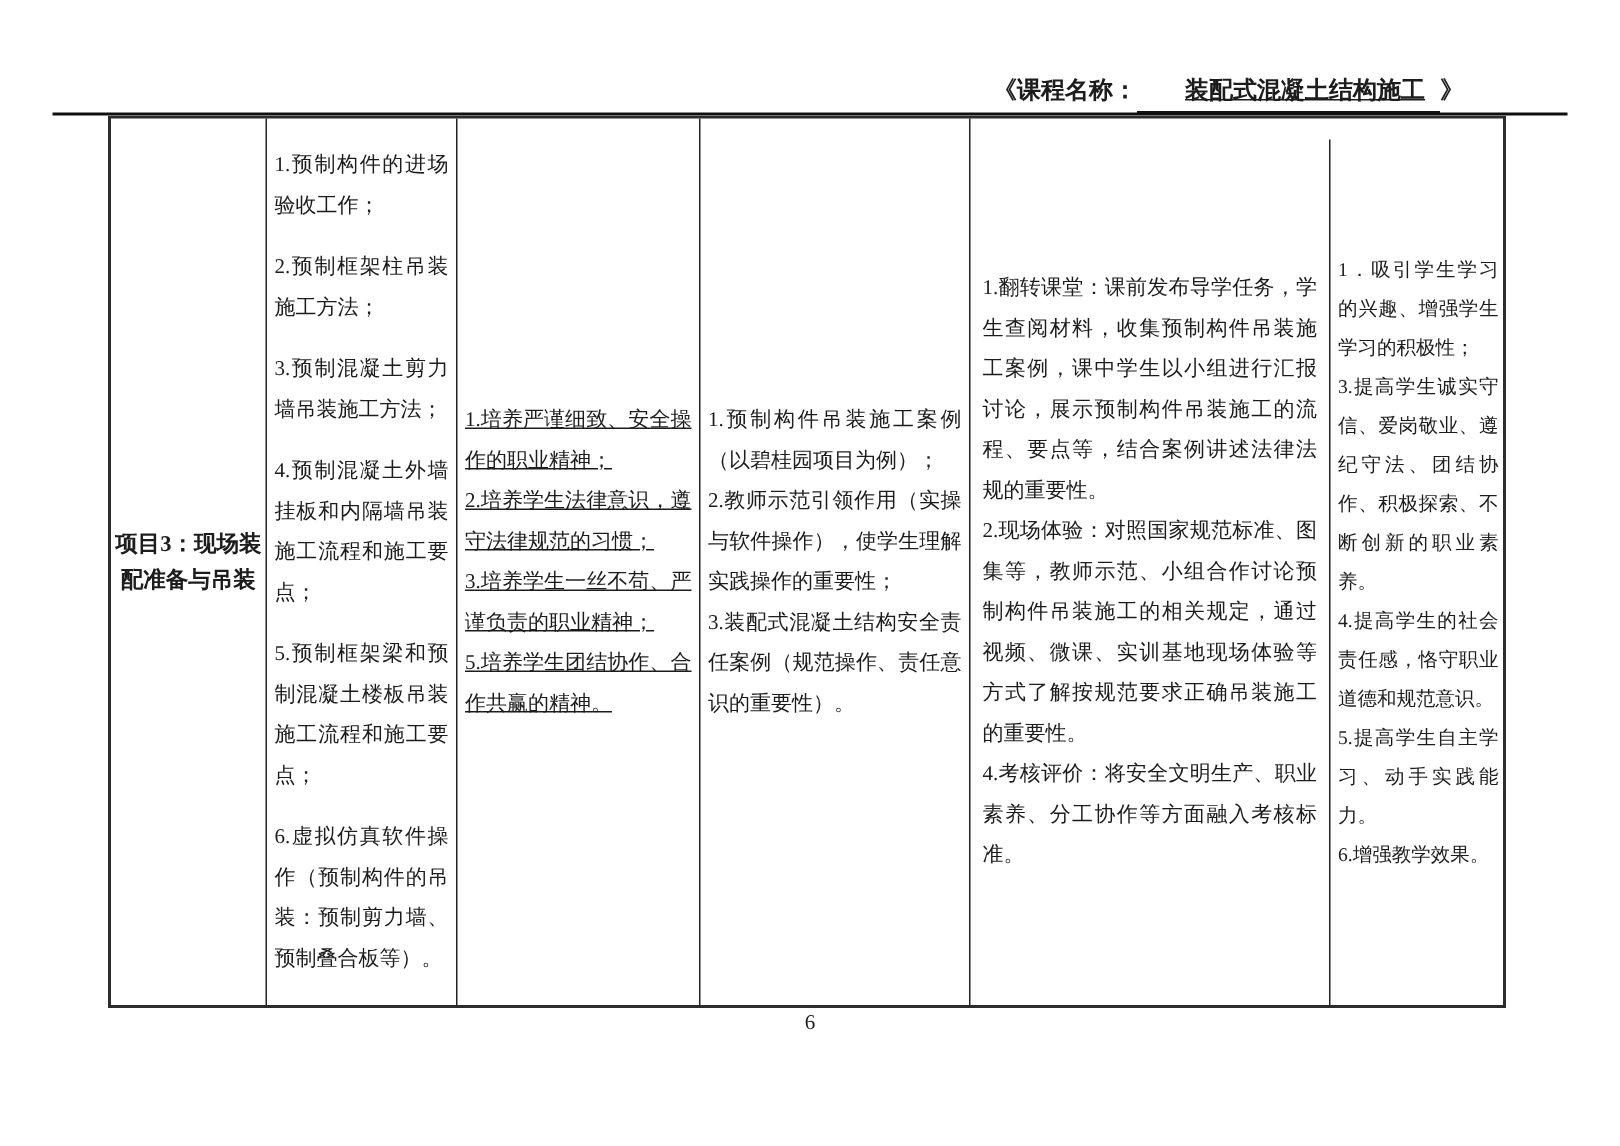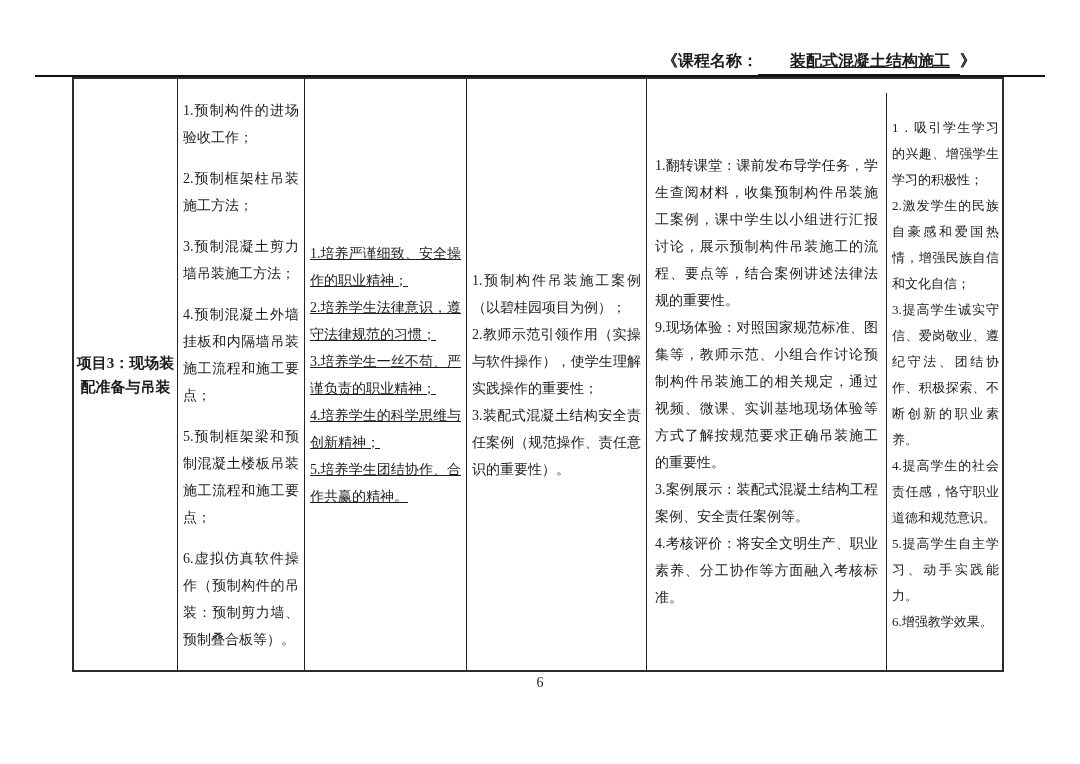--- a/index.html
+++ b/index.html
@@ -108,40 +108,37 @@
       <p>3.预制混凝土剪力墙吊装施工方法；</p>
       <p>4.预制混凝土外墙挂板和内隔墙吊装施工流程和施工要点；</p>
       <p>5.预制框架梁和预制混凝土楼板吊装施工流程和施工要点；</p>
       <p>6.虚拟仿真软件操作（预制构件的吊装：预制剪力墙、预制叠合板等）。</p>
     </div>
   <div class="cell c3">
 
   <p>1.培养严谨细致、安全操作的职业精神；</p>
       <p>2.培养学生法律意识，遵守法律规范的习惯；</p>
       <p>3.培养学生一丝不苟、严谨负责的职业精神；</p>
-      <p>4.培养学生的科学思维与创新精神；</p>
       <p>5.培养学生团结协作、合作共赢的精神。</p>
     </div>
   <div class="cell c4">
 
   <p>1.预制构件吊装施工案例（以碧桂园项目为例）；</p>
       <p>2.教师示范引领作用（实操与软件操作），使学生理解实践操作的重要性；</p>
       <p>3.装配式混凝土结构安全责任案例（规范操作、责任意识的重要性）。</p>
     </div>
   <div class="cell c5">
 
   <p>1.翻转课堂：课前发布导学任务，学生查阅材料，收集预制构件吊装施工案例，课中学生以小组进行汇报讨论，展示预制构件吊装施工的流程、要点等，结合案例讲述法律法规的重要性。</p>
-      <p>9.现场体验：对照国家规范标准、图集等，教师示范、小组合作讨论预制构件吊装施工的相关规定，通过视频、微课、实训基地现场体验等方式了解按规范要求正确吊装施工的重要性。</p>
-      <p>3.案例展示：装配式混凝土结构工程案例、安全责任案例等。</p>
+      <p>2.现场体验：对照国家规范标准、图集等，教师示范、小组合作讨论预制构件吊装施工的相关规定，通过视频、微课、实训基地现场体验等方式了解按规范要求正确吊装施工的重要性。</p>
       <p>4.考核评价：将安全文明生产、职业素养、分工协作等方面融入考核标准。</p>
     </div>
   <div class="cell c6">
 
   <p>1．吸引学生学习的兴趣、增强学生学习的积极性；</p>
-      <p>2.激发学生的民族自豪感和爱国热情，增强民族自信和文化自信；</p>
       <p>3.提高学生诚实守信、爱岗敬业、遵纪守法、团结协作、积极探索、不断创新的职业素养。</p>
       <p>4.提高学生的社会责任感，恪守职业道德和规范意识。</p>
       <p>5.提高学生自主学习、动手实践能力。</p>
       <p>6.增强教学效果。</p>
     </div>
 </div>
 
 <div class="page-footer">6</div>
 
 </body></html>

